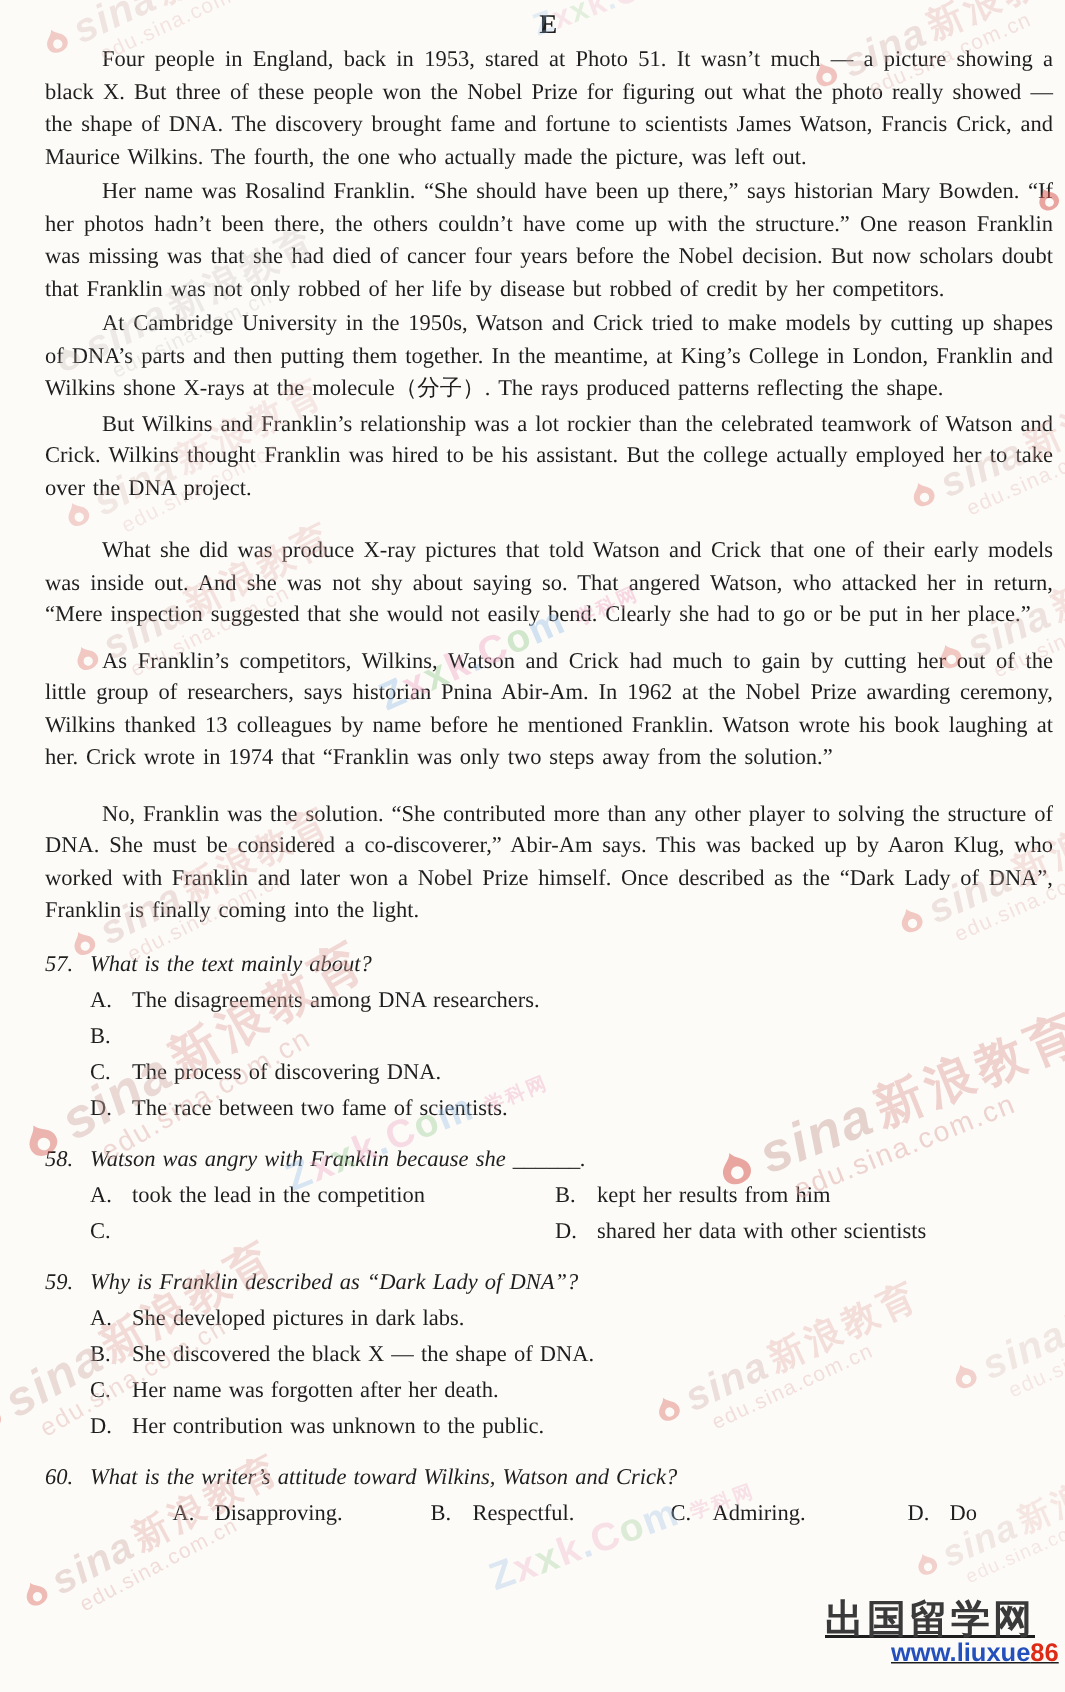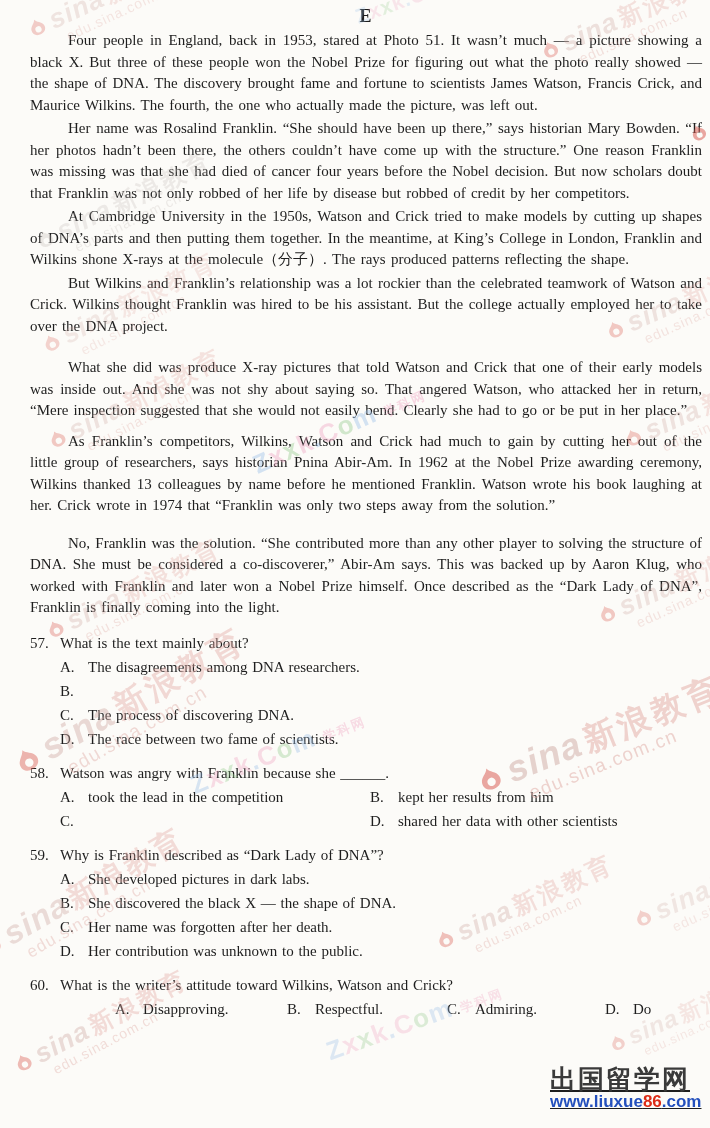--- a/index.html
+++ b/index.html
@@ -25,21 +25,21 @@
     font-size:15px; line-height:21.5px;
     text-align:justify; word-spacing:1.5px;
   }
   .para + .para { margin-top:2px; }
   .para:nth-of-type(5) { margin-top:20px; }
   .para:nth-of-type(6) { margin-top:9px; }
   .para:nth-of-type(7) { margin-top:16px; }
 
   .questions { margin-top:12px; }
   .question { margin-top:10px; font-size:15px; line-height:24px; }
-  .q-head { display:flex; }
+  .q-head { display:flex;font-style:italic; }
   .q-num { width:30px; flex:none; }
   .q-stem { word-spacing:1px; }
   .q-options { margin-left:30px; }
   .q-option { display:flex; }
   .opt-label { width:28px; flex:none; }
   .opt-text { word-spacing:1px; }
   .q-options.twocol { display:grid; grid-template-columns:310px 1fr; }
   .q-options.row { display:flex; margin-left:85px; }
   .q-options.row .q-option:nth-child(1){ width:172px; }
   .q-options.row .q-option:nth-child(2){ width:160px; }
@@ -58,21 +58,21 @@
   }
   .sina-cn { font-weight:bold; font-size:24px; line-height:24px; color:#e3aaa4; letter-spacing:3px; }
   .sina-url { font-size:14px; color:#dfaaa4; letter-spacing:1px; margin-left:34px; }
   .sina.gray .sina-word, .sina.gray .sina-cn, .sina.gray .sina-url { color:#c4bcb8; }
   .zxxk { font-family:"Liberation Sans","DejaVu Sans",sans-serif; font-weight:bold; }
   .zx-word { font-size:26px; letter-spacing:1px; }
   .zx-cn { font-size:13px; letter-spacing:2px; margin-left:8px; }
   .liuxue { font-family:"Liberation Sans","DejaVu Sans",sans-serif; text-align:left; }
   .lx-cn { font-weight:bold; font-size:26px; line-height:26px; color:#3a3a3a; letter-spacing:2px; }
   .lx-url { font-weight:bold; font-size:17px; line-height:19px; }
-  .lx-b { color:#2450bd; }
+  .lx-b { color:#2450bd;margin-left:44px; }
   .lx-r { color:#dd2b17; }
 </style>
 </head>
 <body>
 
 <div class="page">
   <div class="section-label">E</div>
   <div class="passage">
       <p class="para">Four people in England, back in 1953, stared at Photo 51. It wasn’t much — a picture showing a black X. But three of these people won the Nobel Prize for figuring out what the photo really showed — the shape of DNA. The discovery brought fame and fortune to scientists James Watson, Francis Crick, and Maurice Wilkins. The fourth, the one who actually made the picture, was left out.</p>
       <p class="para">Her name was Rosalind Franklin. “She should have been up there,” says historian Mary Bowden. “If her photos hadn’t been there, the others couldn’t have come up with the structure.” One reason Franklin was missing was that she had died of cancer four years before the Nobel decision. But now scholars doubt that Franklin was not only robbed of her life by disease but robbed of credit by her competitors.</p>

